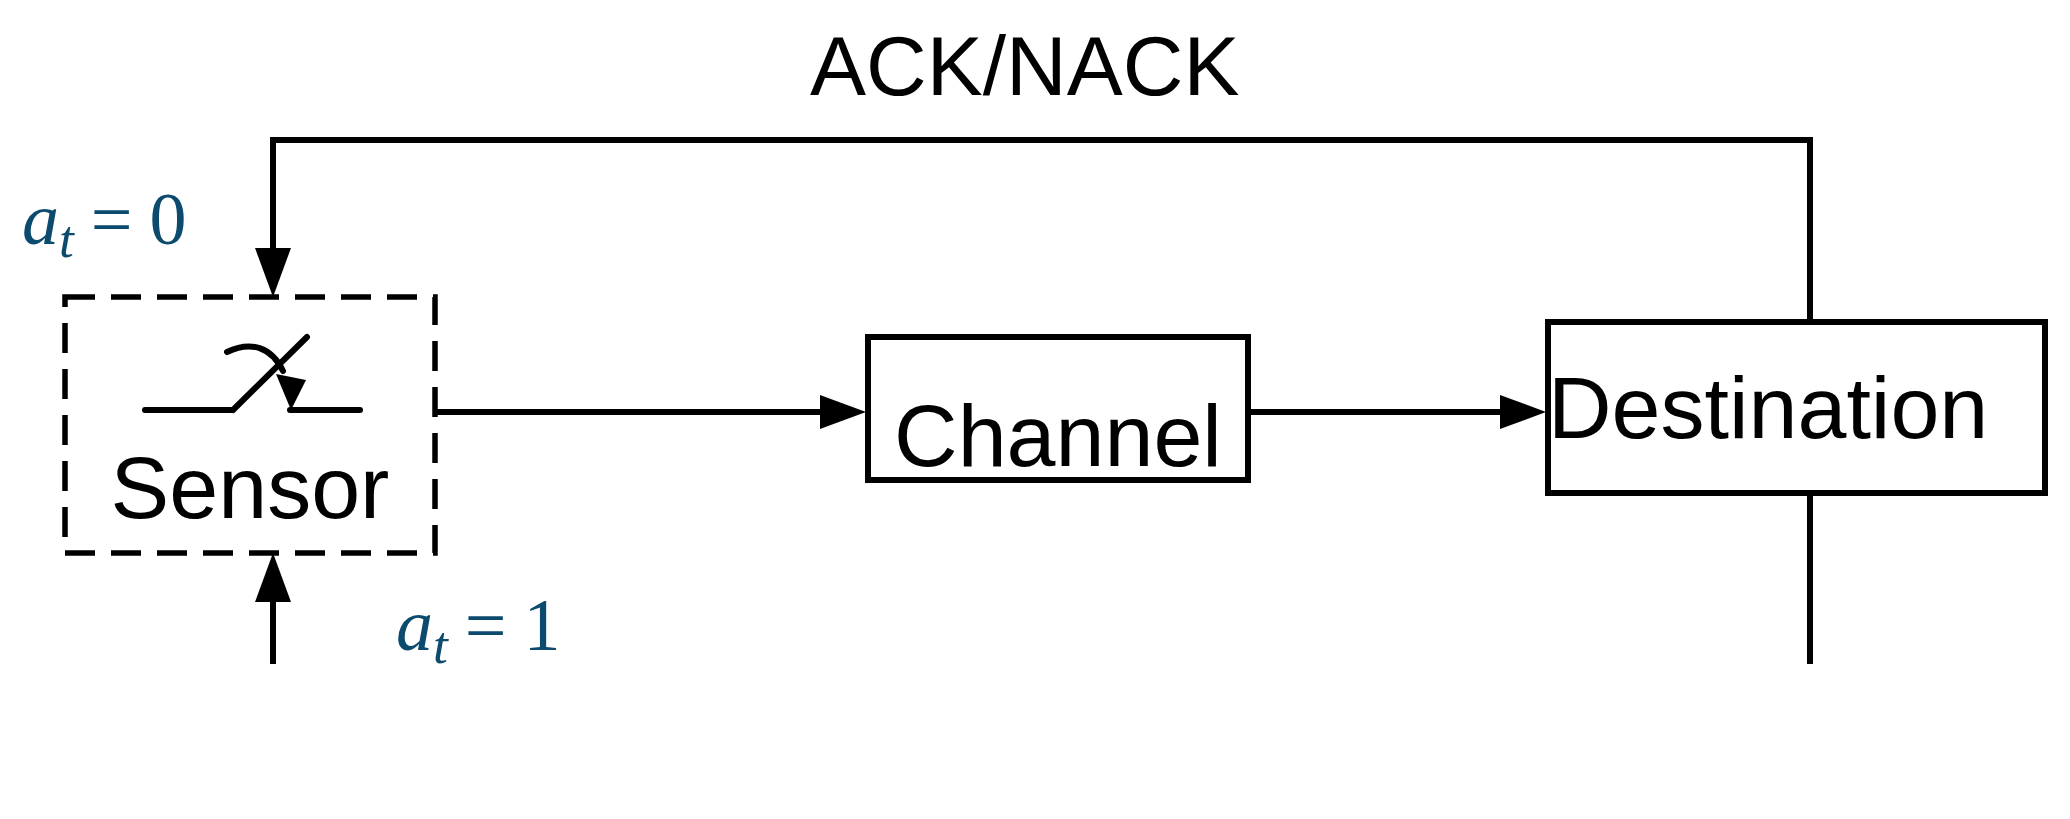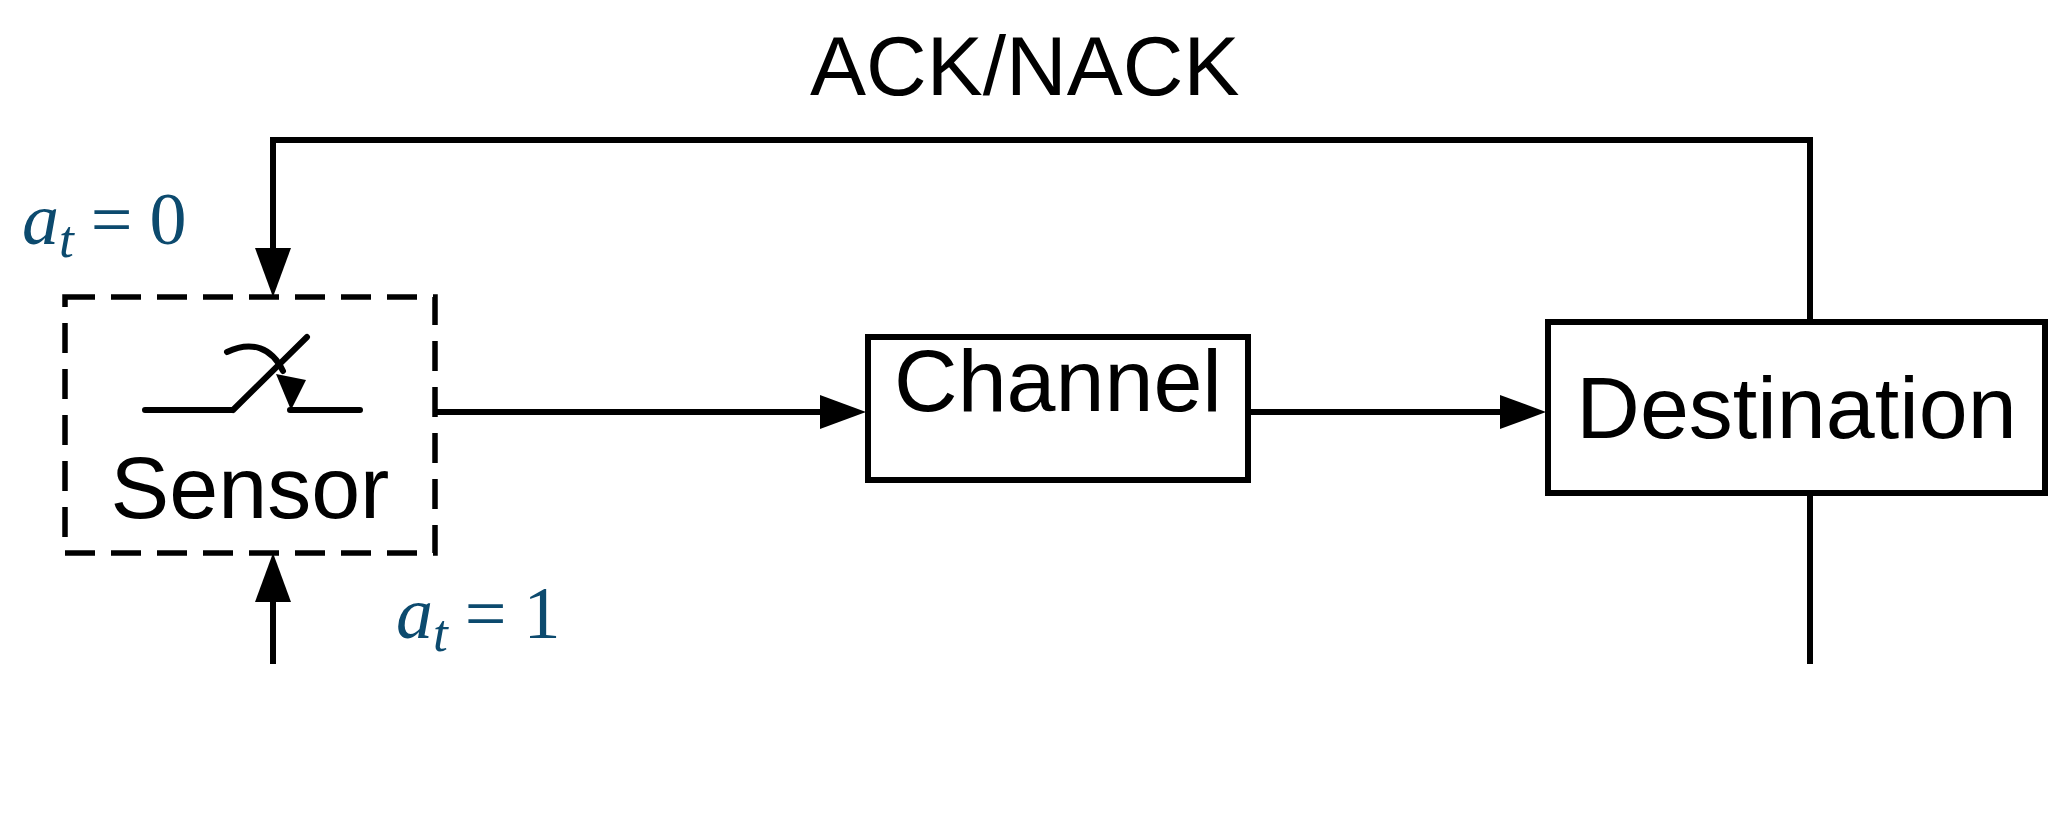--- a/index.html
+++ b/index.html
@@ -35,46 +35,46 @@
     position: absolute;
     color: #000;
     line-height: 1;
     font-size: 88px;
     text-align: center;
     white-space: nowrap;
   }
   .lbl-sensor { left: 65px; top: 444px; width: 370px; }
   .lbl-channel {
     left: 868px; top: 337px; width: 380px; height: 143px;
-    display: flex; align-items: flex-start; justify-content: center;
+    display: flex; align-items: flex-end; justify-content: center;
   }
   .lbl-destination {
     left: 1548px; top: 322px; width: 497px; height: 171px;
-    display: flex; align-items: center; justify-content: center;
+    display: flex; align-items: center; 
   }
 
   .math {
     position: absolute;
     font-family: "Liberation Serif", serif;
     font-size: 74px;
     color: #0c4a6e;
     line-height: 1;
     white-space: nowrap;
   }
   .math .var { font-style: italic; }
   .math sub {
     font-style: italic;
     font-size: 0.72em;
     vertical-align: -0.25em;
     line-height: 1;
   }
   .math .rel { font-style: normal; margin: 0 17px; }
   .math .val { font-style: normal; }
   .lbl-a0 { left: 22px;  top: 182px; }
-  .lbl-a1 { left: 396px; top: 576px; }
+  .lbl-a1 { left: 396px; top: 588px; }
 
   .lbl-hvar .var { font-style: italic; }
   .lbl-hvar sub { font-size: 0.62em; vertical-align: -0.2em; }
 </style>
 </head>
 <body>
 
 <div class="canvas">
 
   <svg class="lines-layer" viewBox="0 0 2070 819" xmlns="http://www.w3.org/2000/svg">

